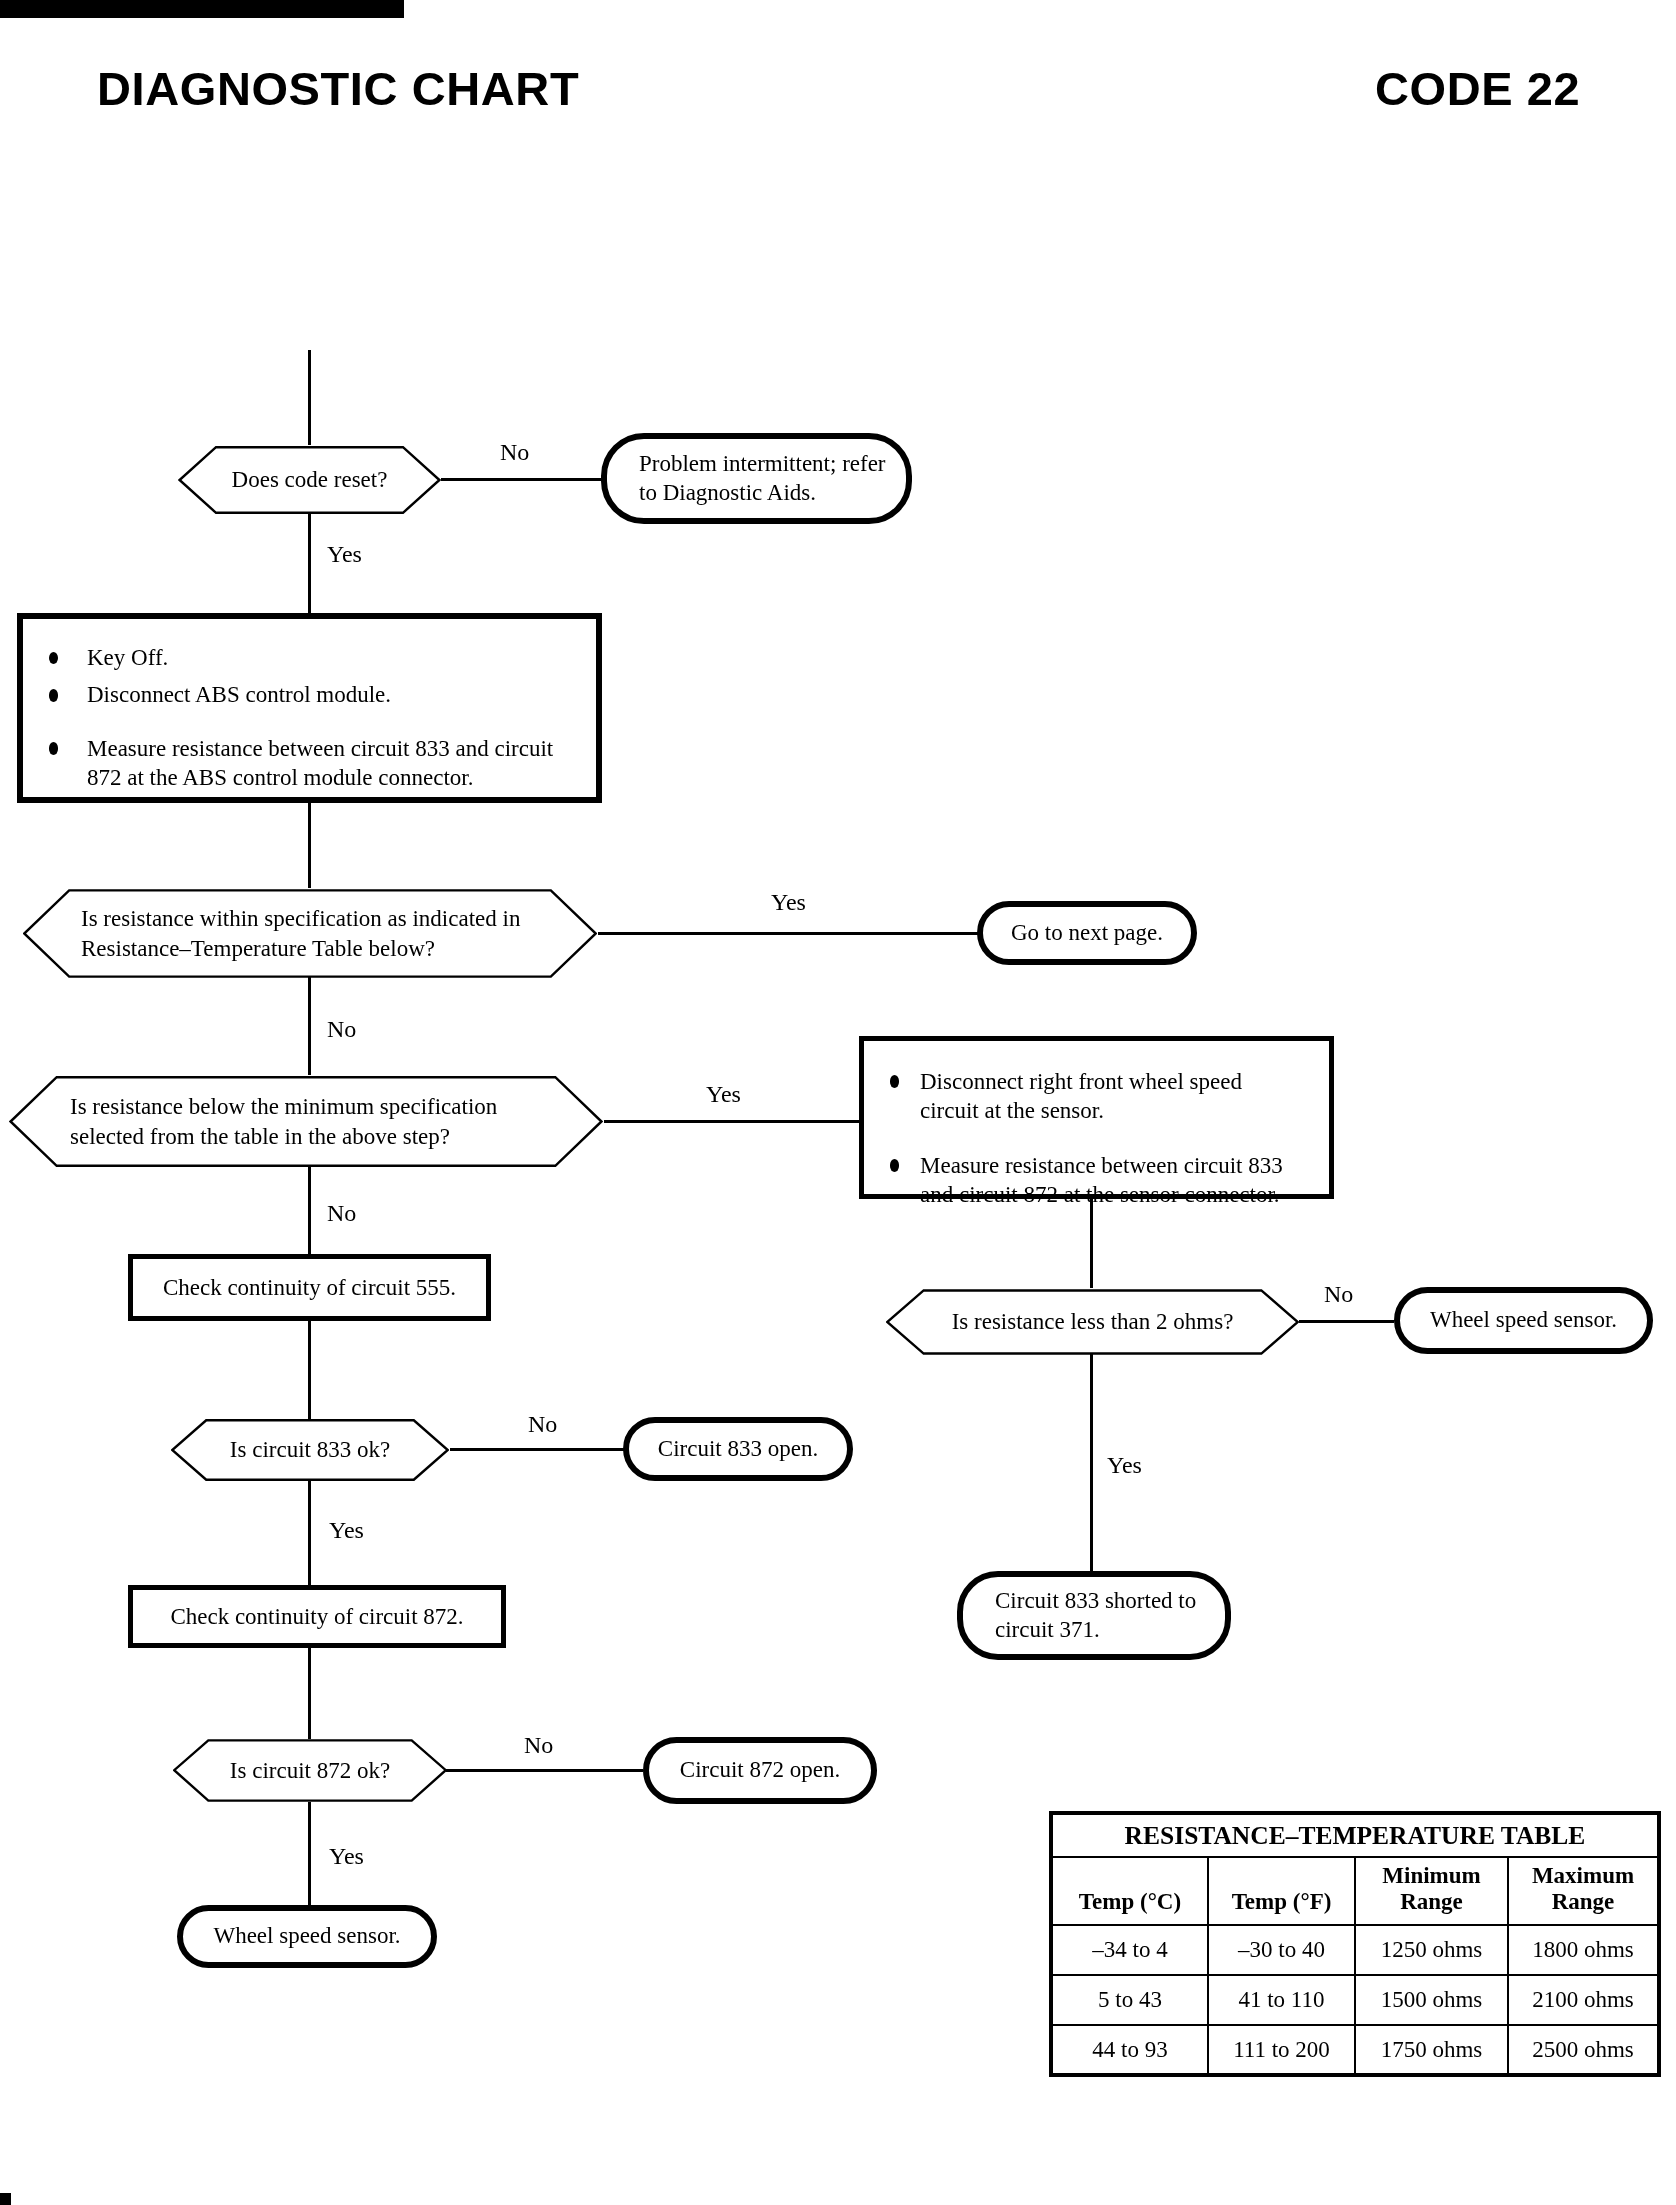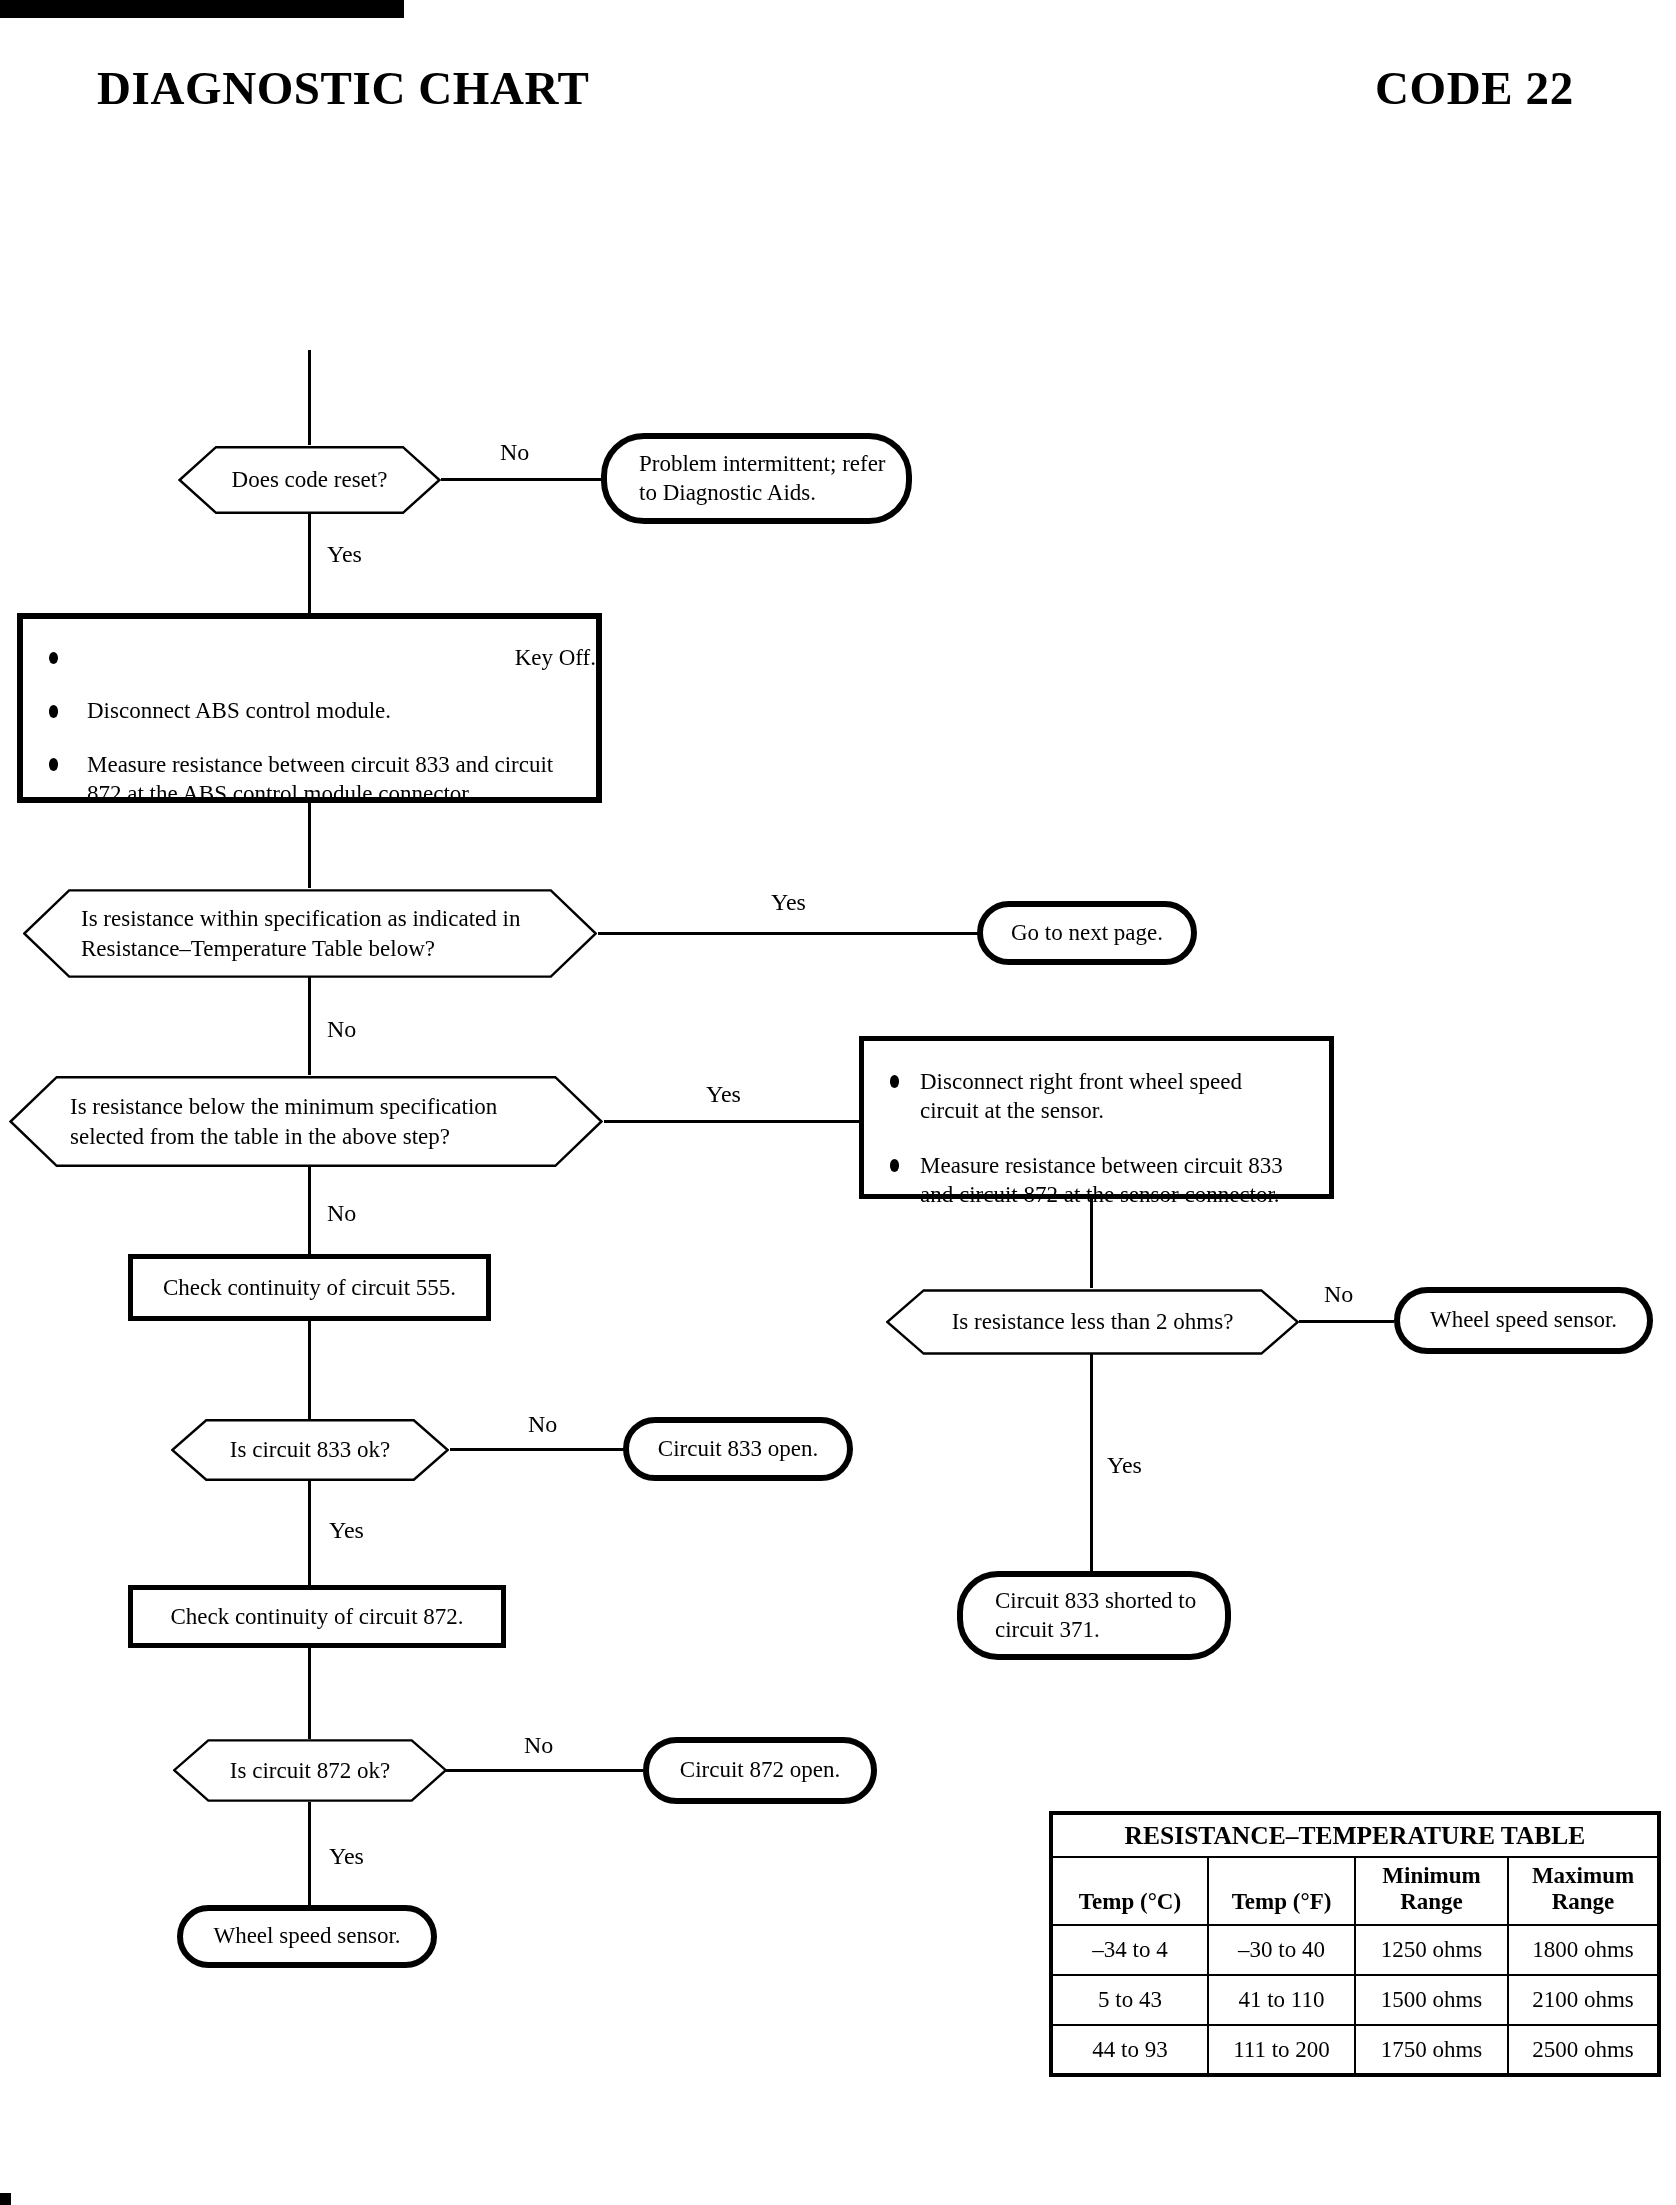--- a/index.html
+++ b/index.html
@@ -6,21 +6,21 @@
   .page {
     position: relative;
     width: 1676px;
     height: 2205px;
     background: #ffffff;
     font-family: "Liberation Serif", "DejaVu Serif", serif;
     color: #000;
   }
   .hdr-title {
     position: absolute;
-    font-family: Liberation Serif, serif;
+    font-family: Liberation Sans, sans-serif;
     font-weight: 700;
     font-size: 47px;
     letter-spacing: 0.6px;
     white-space: nowrap;
   }
   .procbox {
     position: absolute;
     box-sizing: border-box;
     background: #fff;
     border: 5.5px solid #000;
@@ -149,21 +149,21 @@
   <div class="lbl" style="left:500px; top:439px;">No</div>
   <div class="hline" style="left:441px; top:478px; width:160px;"></div>
 
   <div class="terminal left" style="left:601px; top:433px; width:311px; height:91px; border-radius:43px;">Problem intermittent; refer to Diagnostic Aids.</div>
 
   <div class="lbl" style="left:327px; top:541px;">Yes</div>
   <div class="vline" style="left:308px; top:514px; height:99px;"></div>
 
   <div class="procbox" style="left:17px; top:613px; width:585px; height:190px; border-width:6px; padding-top:24px;">
     <ul class="bullets">
-      <li style="margin-bottom:24px;text-align:right;">Key Off.</li>
+      <li style="margin-bottom:8px;">Key Off.</li>
       <li style="margin-bottom:24px;">Disconnect ABS control module.</li>
       <li style="padding-right:17px;">Measure resistance between circuit 833 and circuit 872 at the ABS control module connector.</li>
     </ul>
   </div>
 
   <div class="vline" style="left:308px; top:802px; height:86px;"></div>
 
   <div class="hexnode" style="left:23px; top:889px; width:574px; height:89px;">
     <svg width="574" height="89" viewBox="0 0 945 146">
       <polygon points="76,2 869,2 943,73 869,144 76,144 2,73"></polygon>

